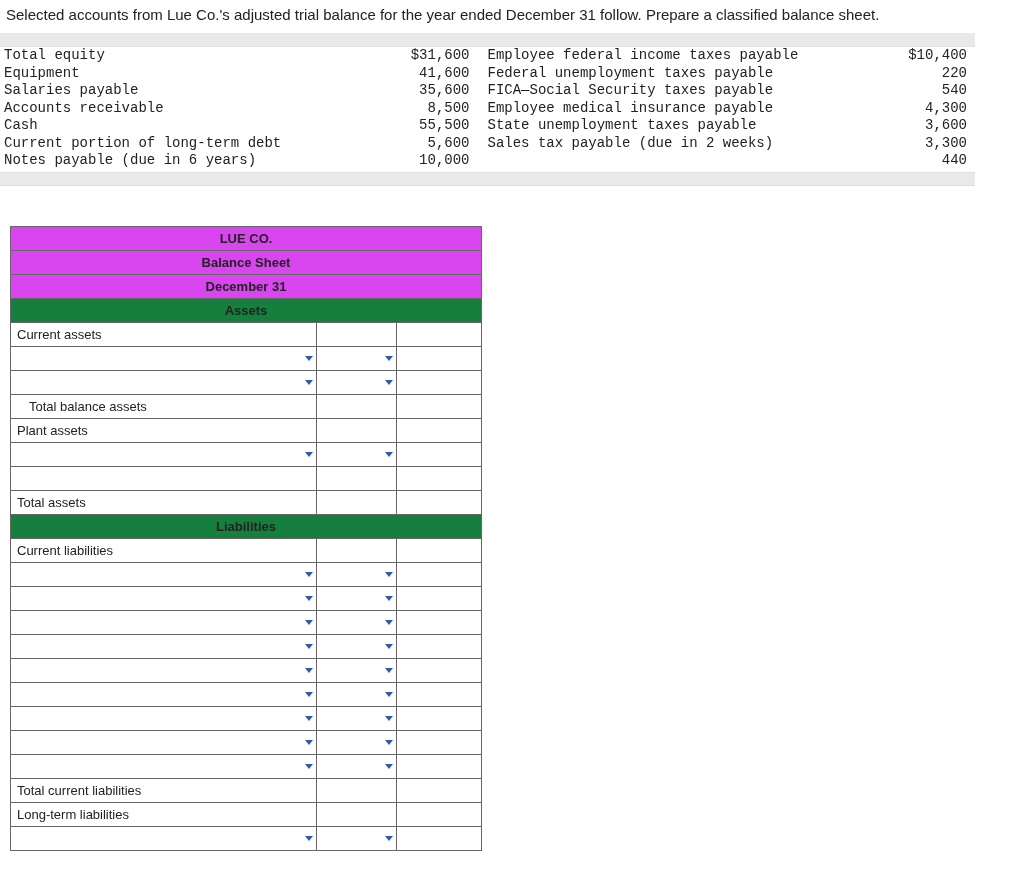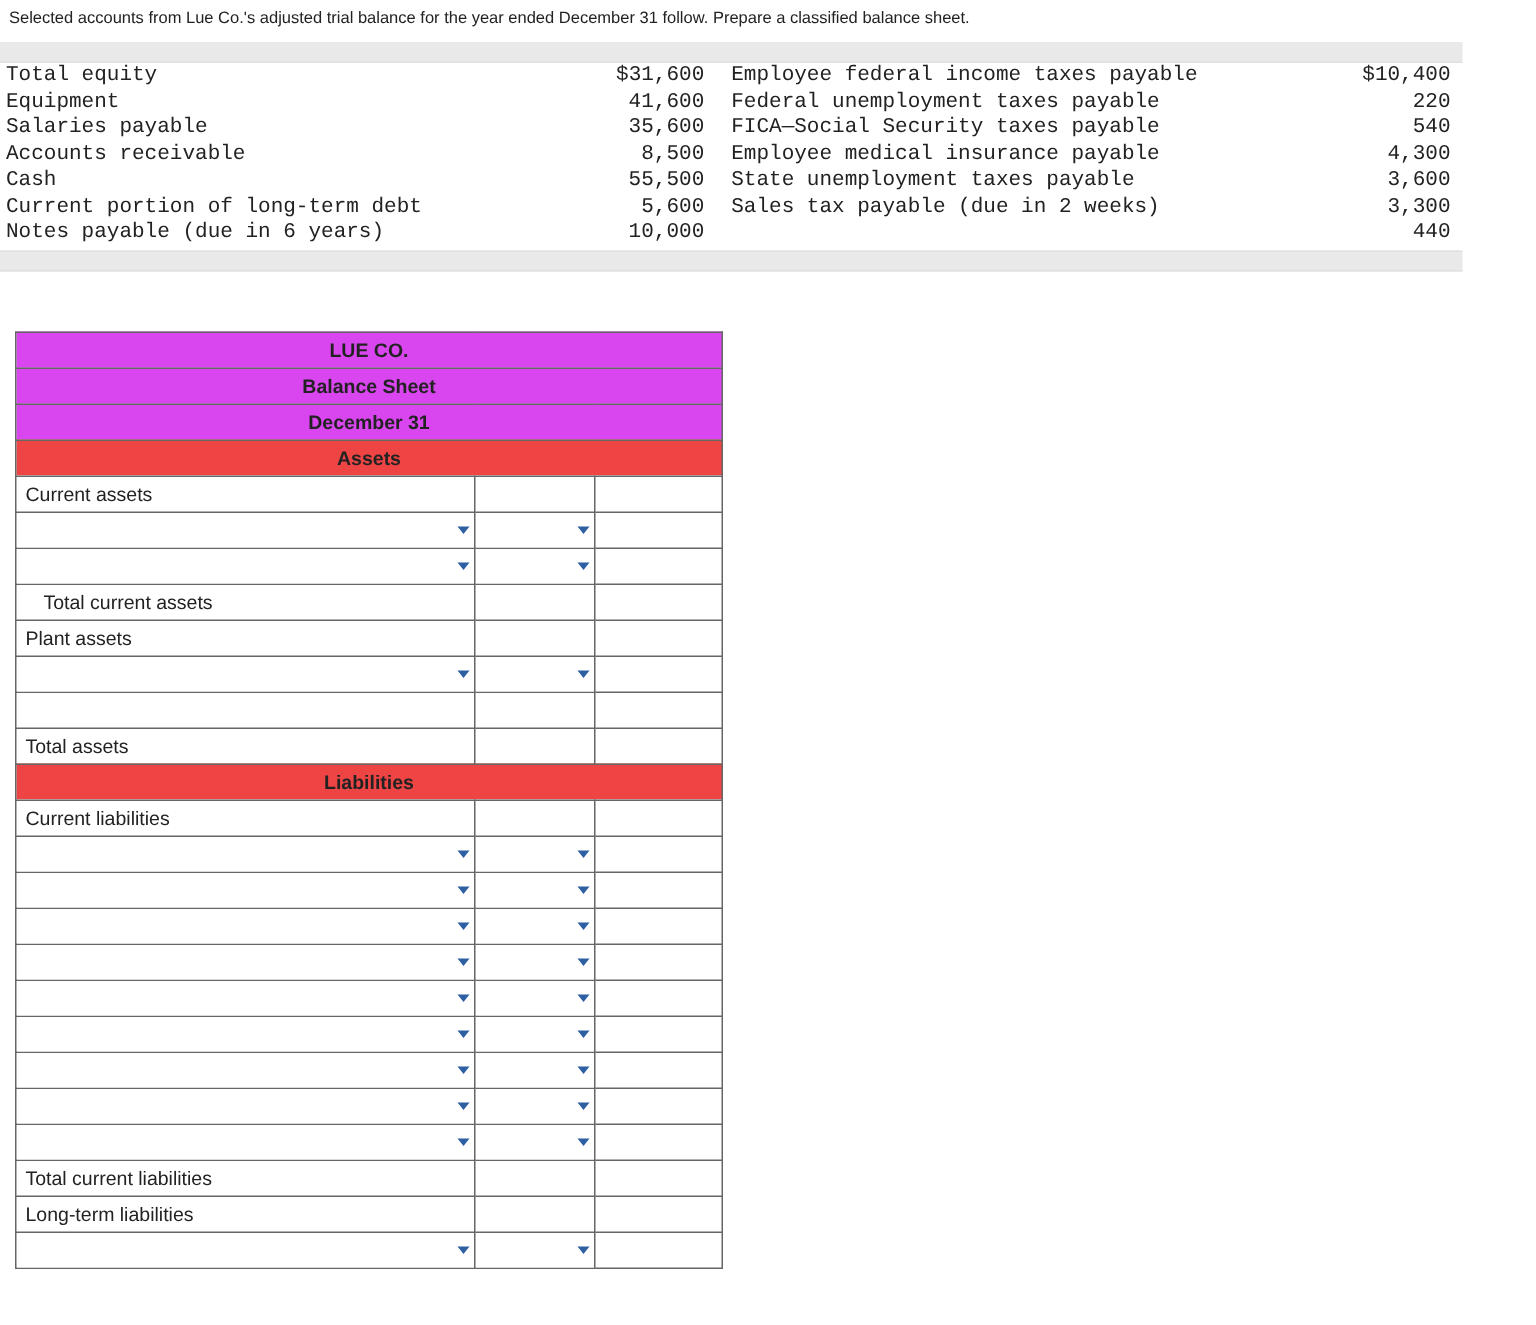--- a/index.html
+++ b/index.html
@@ -6,21 +6,21 @@
   body {
     margin: 0;
     font-family: Arial, Helvetica, sans-serif;
     font-size: 14px;
     color: #222;
     background: #fff;
     width: 1024px;
   }
   .problem-header {
     padding: 6px 6px 10px 6px;
-    font-size: 11px;
+    font-size: 15px;
   }
   .gray-bar {
     height: 14px;
     background: #e9e9e9;
     border-top: 1px solid #e0e0e0;
     border-bottom: 1px solid #e0e0e0;
     width: 975px;
   }
   .gray-bar.top { border-top: none; }
   .trial-block {
@@ -51,21 +51,21 @@
     padding: 0 4px;
     background: #fff;
     vertical-align: middle;
   }
   table.bs td.hdr {
     background: #d946ef;
     text-align: center;
     font-weight: bold;
   }
   table.bs td.section {
-    background: #ef4444;
+    background: #15803d;
     text-align: center;
     font-weight: bold;
   }
   .col-label { width: 65%; }
   .col-val1 { width: 17%; }
   .col-val2 { width: 18%; }
   td .indent0 { padding-left: 2px; display:inline-block;text-align:center; }
   td .indent1 { padding-left: 14px; display:inline-block; }
 
   
@@ -173,21 +173,21 @@
     <td class="dd"></td>
     <td class="dd num"></td>
     <td class="num"></td>
   </tr>
   <tr>
     <td class="dd"></td>
     <td class="dd num"></td>
     <td class="num"></td>
   </tr>
   <tr>
-    <td><span class="indent1">Total current assets</span></td>
+    <td><span class="indent1">Total balance assets</span></td>
     <td class="num"></td>
     <td class="num"></td>
   </tr>
   <tr>
     <td><span class="indent0">Plant assets</span></td>
     <td class="num"></td>
     <td class="num"></td>
   </tr>
   <tr>
     <td class="dd"></td>

